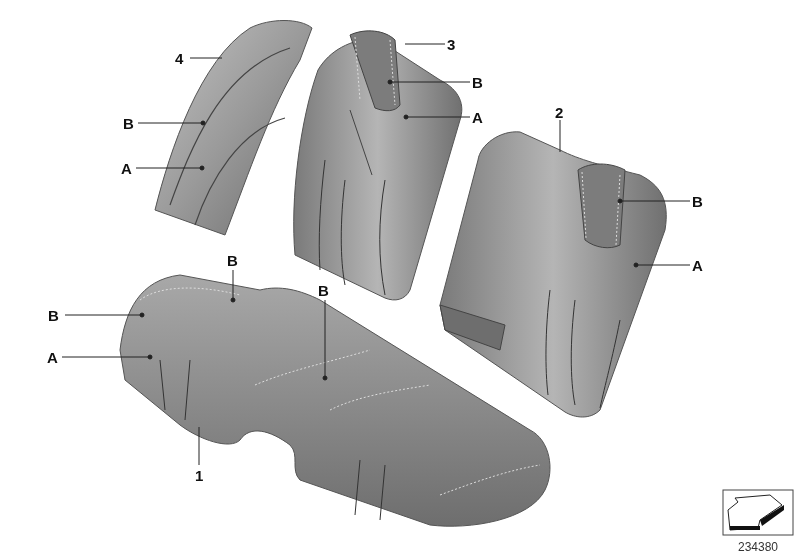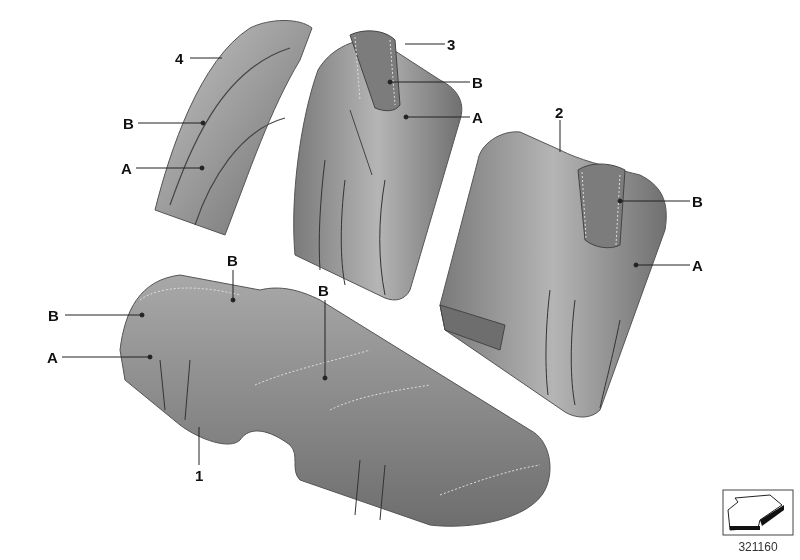--- a/index.html
+++ b/index.html
@@ -116,14 +116,14 @@
   <span class="lbl" style="left:472px;top:110px">A</span>
   <span class="lbl" style="left:555px;top:105px">2</span>
   <span class="lbl" style="left:692px;top:194px">B</span>
   <span class="lbl" style="left:692px;top:258px">A</span>
   <span class="lbl" style="left:227px;top:253px">B</span>
   <span class="lbl" style="left:48px;top:308px">B</span>
   <span class="lbl" style="left:47px;top:350px">A</span>
   <span class="lbl" style="left:318px;top:283px">B</span>
   <span class="lbl" style="left:195px;top:468px">1</span>
 
-  <span class="ref">321160</span>
+  <span class="ref">234380</span>
 </div>
 
 </body></html>

